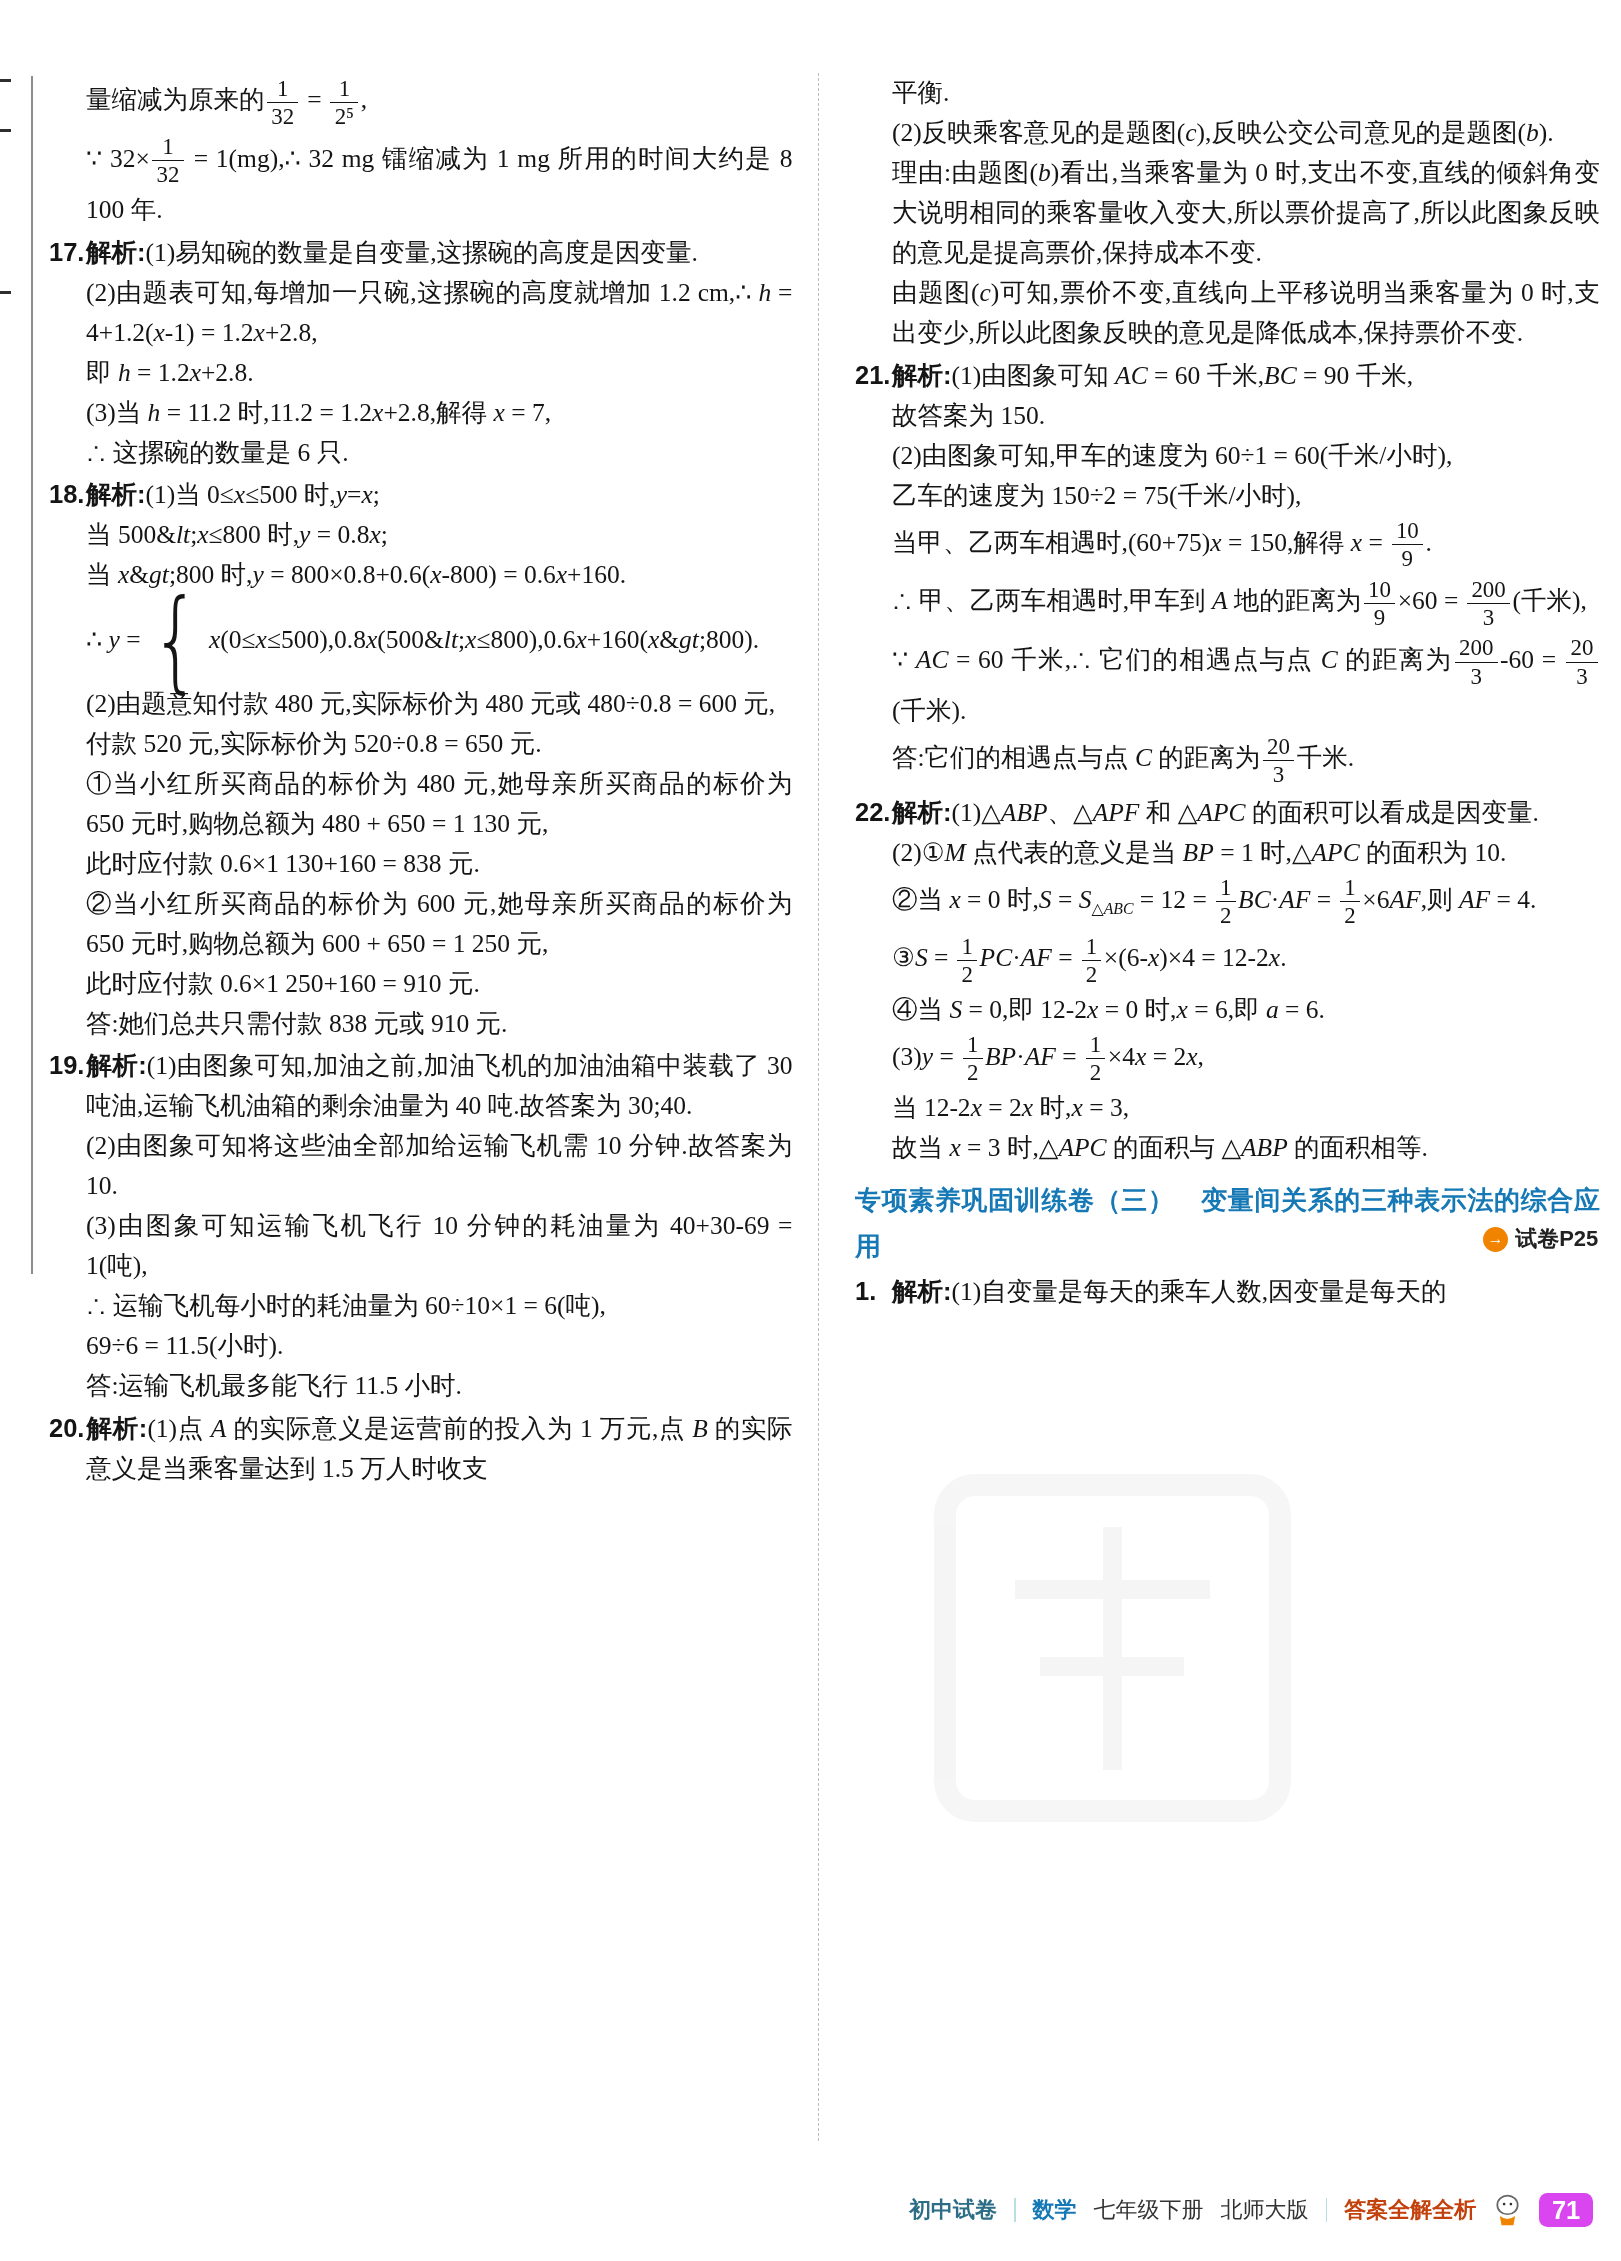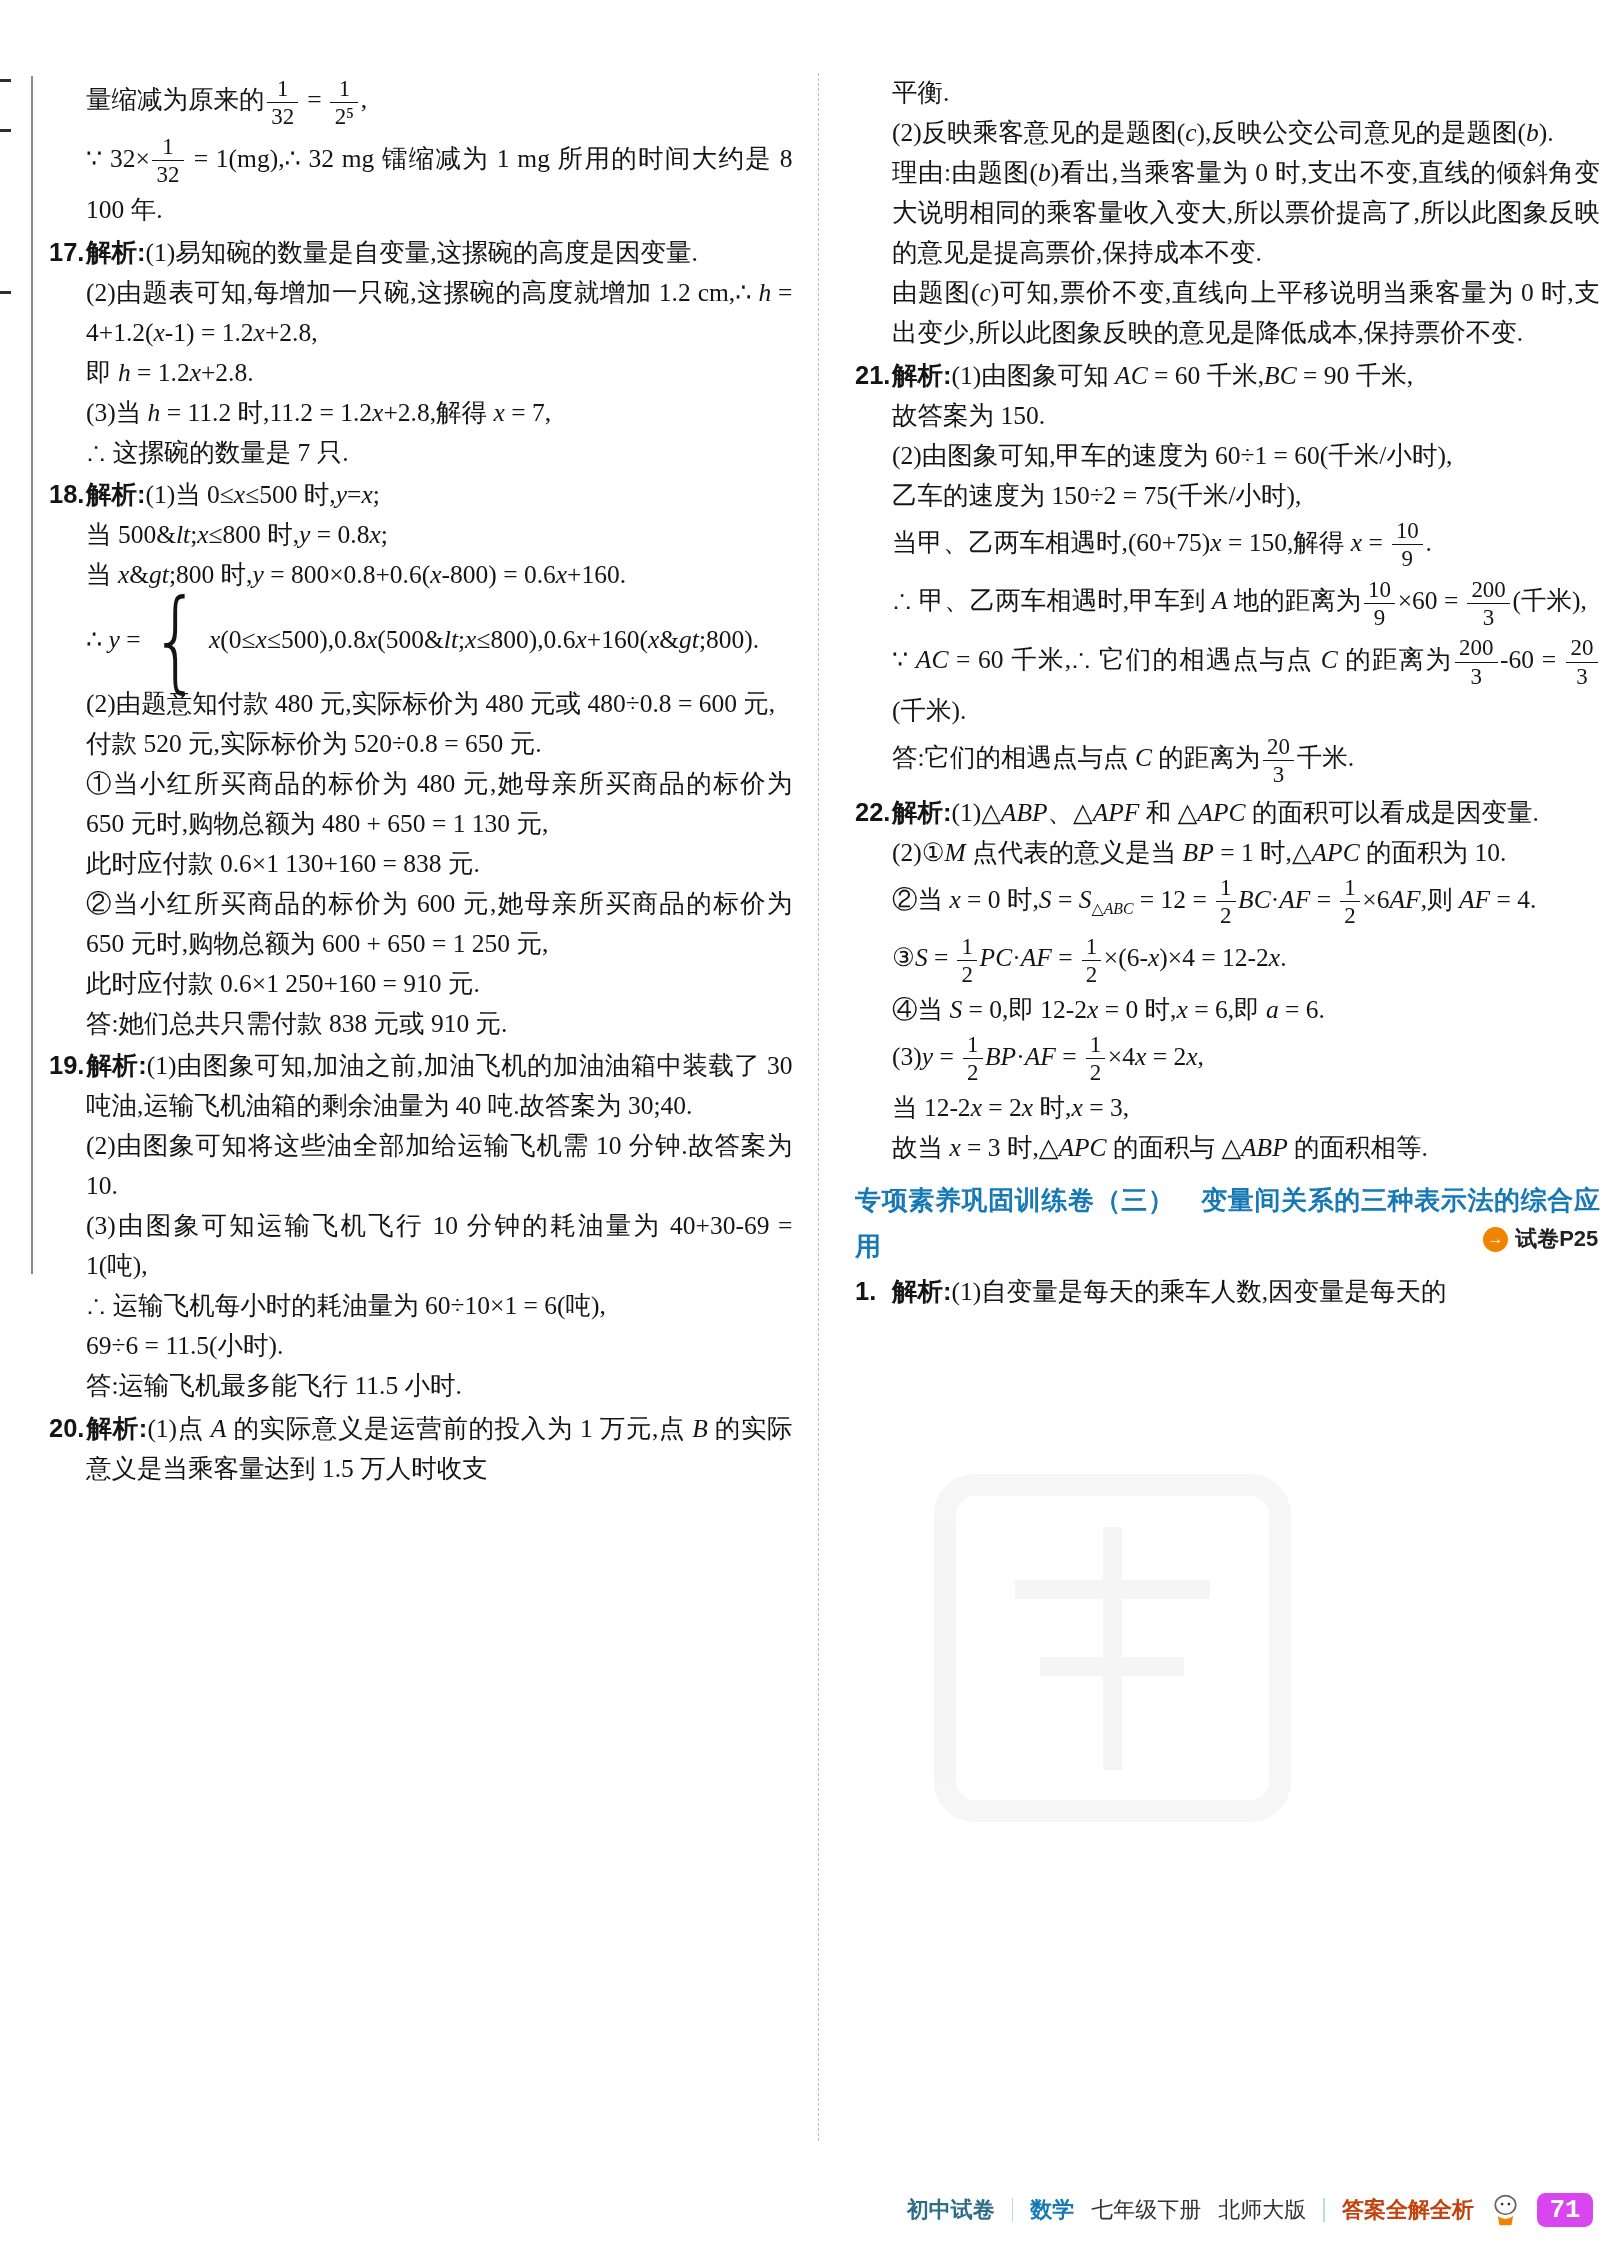--- a/index.html
+++ b/index.html
@@ -43,21 +43,21 @@
   
   .section{position:relative;margin-top:9px;font-family:"Liberation Sans","DejaVu Sans",sans-serif;
     font-weight:700;font-size:26px;line-height:46px;color:#1679b5;text-align:justify;}
   .ref-badge{position:absolute;right:1.7px;bottom:6.8px;display:inline-flex;align-items:center;gap:6.8px;
     font-size:22px;color:#222;font-weight:700;white-space:nowrap;}
   .ref-icon{display:inline-flex;align-items:center;justify-content:center;width:25.5px;height:25.5px;
     border-radius:50%;background:#f08300;color:#fff;font-size:16px;font-weight:400;}
 
   
   .footer{position:absolute;right:29px;bottom:34px;display:flex;align-items:center;gap:17px;
-    font-family:Liberation Mono, monospace;font-size:22px;color:#333;}
+    font-family:Liberation Sans, sans-serif;font-size:22px;color:#333;}
   .fsep{width:1.7px;height:24px;background:#b9dde2;}
   .f-series{font-weight:700;color:#2d6e86;}
   .f-subject{font-weight:700;color:#1679b5;}
   .f-book{font-weight:700;color:#c2410c;}
   .page-badge{background:#d946ef;color:#fff;font-weight:700;font-size:25.5px;padding:2.5px 12.7px;border-radius:8.5px;}
   .mascot{display:inline-flex;}
 
   
   .watermark{position:absolute;left:934px;top:1474px;width:357px;height:348px;opacity:0.055;pointer-events:none;}
   .wm-box{position:absolute;inset:0;border:22px solid #555;border-radius:41px;}
@@ -90,21 +90,21 @@
             <span class="fden">2⁵</span>
           </span>,</div>
         <div class="para">∵ 32×<span class="frac">
             <span class="fnum">1</span>
             <span class="fden">32</span>
           </span> = 1(mg),∴ 32 mg 镭缩减为 1 mg 所用的时间大约是 8 100 年.</div>
         <div class="para hang"><span class="pnum">17.</span><span class="blabel">解析:</span>(1)易知碗的数量是自变量,这摞碗的高度是因变量.</div>
         <div class="para">(2)由题表可知,每增加一只碗,这摞碗的高度就增加 1.2 cm,∴ <i>h</i> = 4+1.2(<i>x</i>-1) = 1.2<i>x</i>+2.8,</div>
         <div class="para">即 <i>h</i> = 1.2<i>x</i>+2.8.</div>
         <div class="para">(3)当 <i>h</i> = 11.2 时,11.2 = 1.2<i>x</i>+2.8,解得 <i>x</i> = 7,</div>
-        <div class="para">∴ 这摞碗的数量是 7 只.</div>
+        <div class="para">∴ 这摞碗的数量是 6 只.</div>
         <div class="para hang"><span class="pnum">18.</span><span class="blabel">解析:</span>(1)当 0≤<i>x</i>≤500 时,<i>y</i>=<i>x</i>;</div>
         <div class="para">当 500&amp;<i>lt</i>;<i>x</i>≤800 时,<i>y</i> = 0.8<i>x</i>;</div>
         <div class="para">当 <i>x</i>&amp;<i>gt</i>;800 时,<i>y</i> = 800×0.8+0.6(<i>x</i>-800) = 0.6<i>x</i>+160.</div>
         <div class="cases-wrap">
           <span>∴ <i>y</i> =</span>
           <span class="brace">{</span>
           <span class="cases-items">
             <span class="cases-item"><i>x</i>(0≤<i>x</i>≤500),</span>
             <span class="cases-item">0.8<i>x</i>(500&amp;<i>lt</i>;<i>x</i>≤800),</span>
             <span class="cases-item">0.6<i>x</i>+160(<i>x</i>&amp;<i>gt</i>;800).</span>

